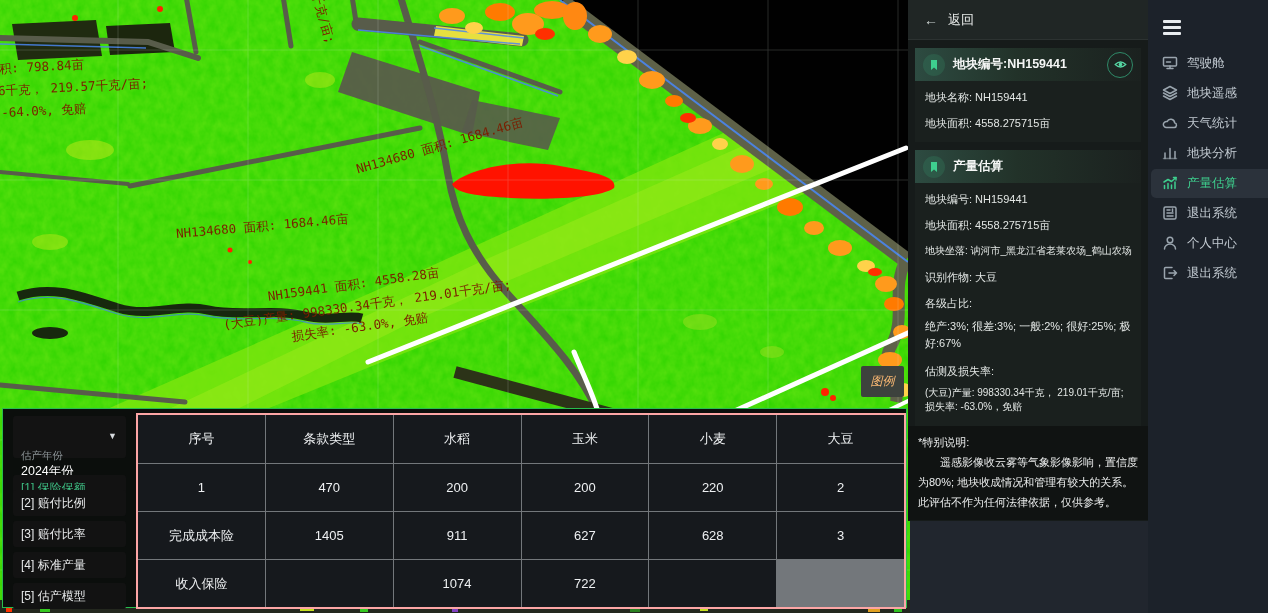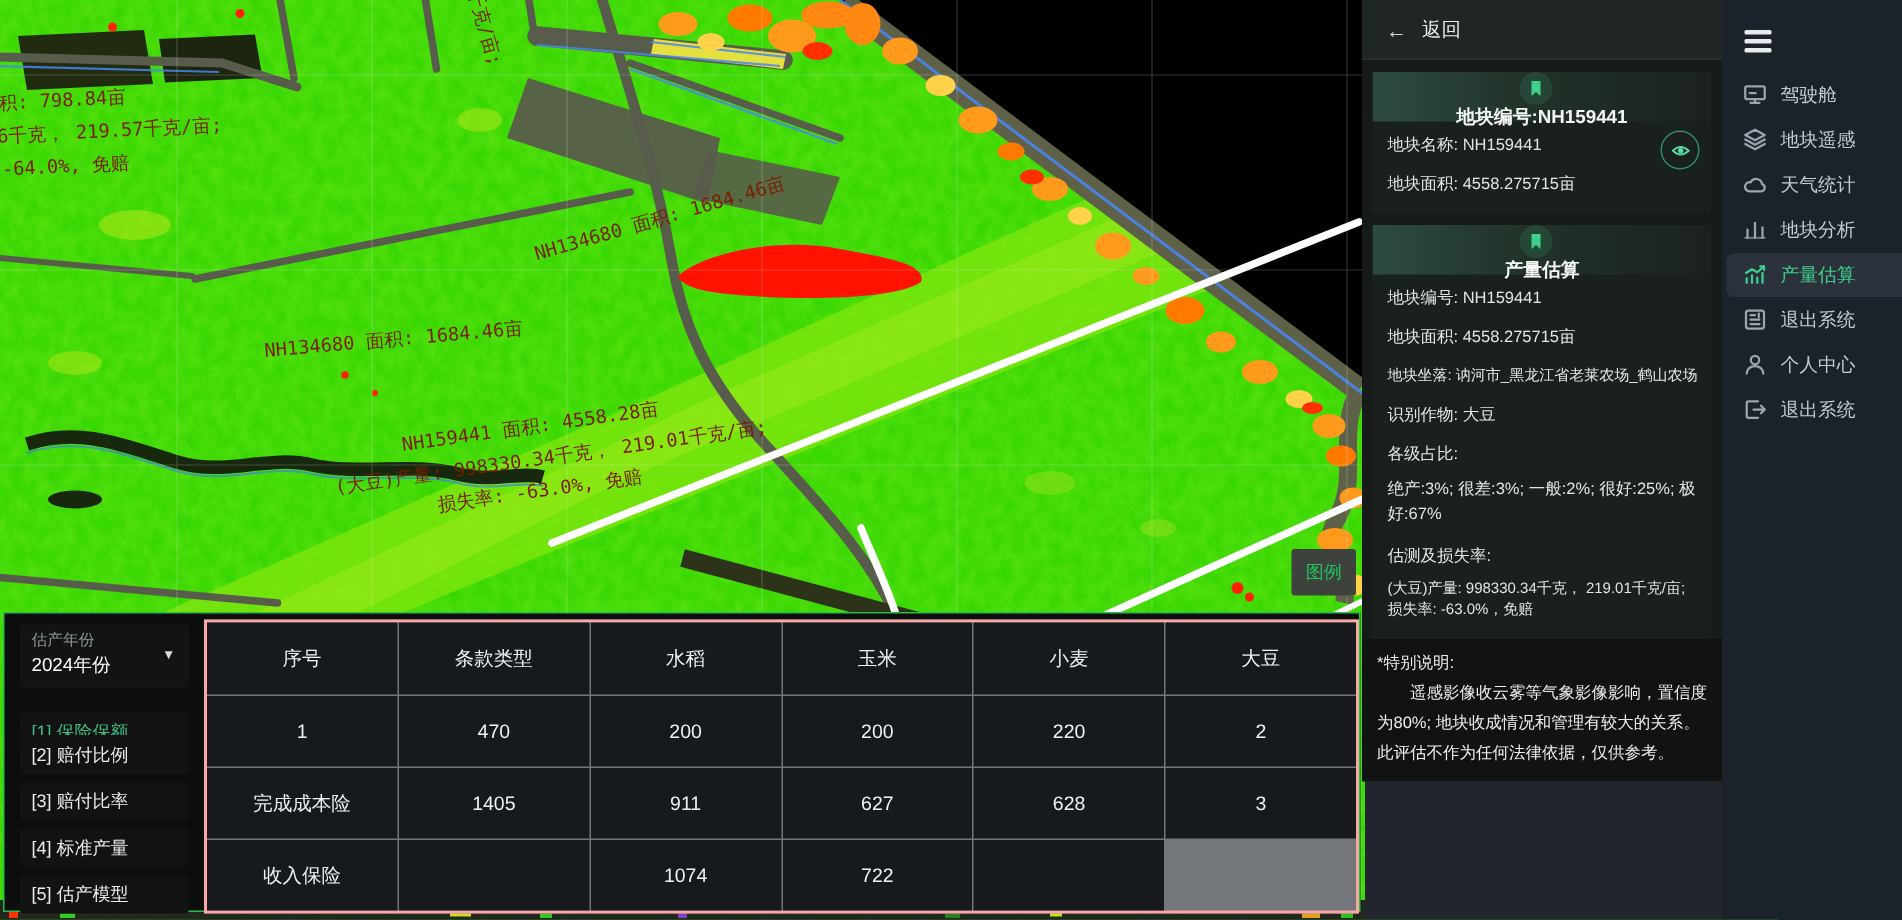--- a/index.html
+++ b/index.html
@@ -3,29 +3,29 @@
 <meta charset="utf-8">
 <style>
   html,body{margin:0;padding:0;background:#21262e;}
   .app{position:relative;width:1268px;height:613px;overflow:hidden;
        font-family:"Liberation Sans",sans-serif;background:#21262e;}
 
   
   .map-area{position:absolute;left:0;top:0;width:910px;height:613px;background:#000;}
   .map-area svg{position:absolute;left:0;top:0;}
   .legend-btn{position:absolute;left:861px;top:366px;width:43px;height:31px;
-      background:#3d423d;color:#22c55e;font-size:12px;border-radius:2px;
-      display:flex;align-items:center;justify-content:center;cursor:pointer;}
+      background:#3d423d;color:#fdba74;font-size:12px;border-radius:2px;
+      display:flex;align-items:center;justify-content:center;cursor:pointer;font-style:italic;}
 
   
   .bottom-panel{position:absolute;left:2px;top:408px;width:905px;height:200px;
       background:#0b0e0c;border:1px solid #28bd4d;box-sizing:border-box;}
   .year-select{position:absolute;left:10px;top:7px;width:113px;height:42px;
       background:#131313;border-radius:3px;box-sizing:border-box;padding:4px 8px;cursor:pointer;}
-  .year-label{font-size:10.5px;color:#8d9598;line-height:15px;}
+  .year-label{font-size:10.5px;color:#8d9598;line-height:15px;margin-top:28px;}
   .year-value{font-size:12.5px;color:#fdfdfd;line-height:17px;}
   .caret{position:absolute;right:9px;top:15px;color:#d7dbde;font-size:9px;}
   .menu-item{position:absolute;left:10px;width:113px;height:26px;background:#121212;
       border-radius:3px;color:#e8eaeb;font-size:12px;line-height:26px;padding-left:8px;
       box-sizing:border-box;cursor:pointer;white-space:nowrap;overflow:hidden;}
   .menu-item.active{color:#3dbd82;margin-top:16px;}
 
   .ins-table{position:absolute;left:133px;top:4px;width:766px;height:192px;
       display:grid;grid-template-columns:repeat(6,1fr);grid-template-rows:48px 1fr 1fr 1fr;
       gap:1px;background:#73777b;border:2px solid #fca5a5;}
@@ -33,21 +33,21 @@
       display:flex;align-items:center;justify-content:center;}
 
   
   .info-panel{position:absolute;left:908px;top:0;width:240px;height:521px;
       background:#161b1a;overflow:hidden;box-sizing:border-box;}
   .back-bar{height:39px;display:flex;align-items:center;padding-left:16px;
       color:#e9eceb;font-size:13px;border-bottom:1px solid #2c3231;background:#202625;cursor:pointer;}
   .back-arrow{margin-right:10px;font-size:14px;color:#cfd6d4;}
   .card{margin:8px 7px 0 7px;background:#1a201e;overflow:hidden;}
   .card-header{height:33px;display:flex;align-items:center;padding:0 8px;
-      background:linear-gradient(90deg,#2d4b41 0%,#223229 45%,#1b211f 100%);flex-direction:column;}
+      background:linear-gradient(90deg,#2d4b41 0%,#223229 45%,#1b211f 100%);}
   .card-icon{width:22px;height:22px;border-radius:50%;background:rgba(62,207,142,.14);
       display:flex;align-items:center;justify-content:center;margin-right:8px;flex:none;}
   .card-title{color:#f4f6f5;font-size:12.5px;font-weight:bold;white-space:nowrap;}
   .eye-btn{margin-left:auto;width:24px;height:24px;border-radius:50%;
       border:1px solid #2f8a68;display:flex;align-items:center;justify-content:center;cursor:pointer;flex:none;}
   .card-body{padding:9px 10px 12px;font-size:11px;color:#e2e6e4;}
   .info-row{margin-bottom:12px;line-height:14px;}
   .info-row.tight{margin-bottom:8px;}
   .info-row.small{font-size:10px;white-space:nowrap;}
   .loss-block{line-height:14px;margin-bottom:0;font-size:10px;}

